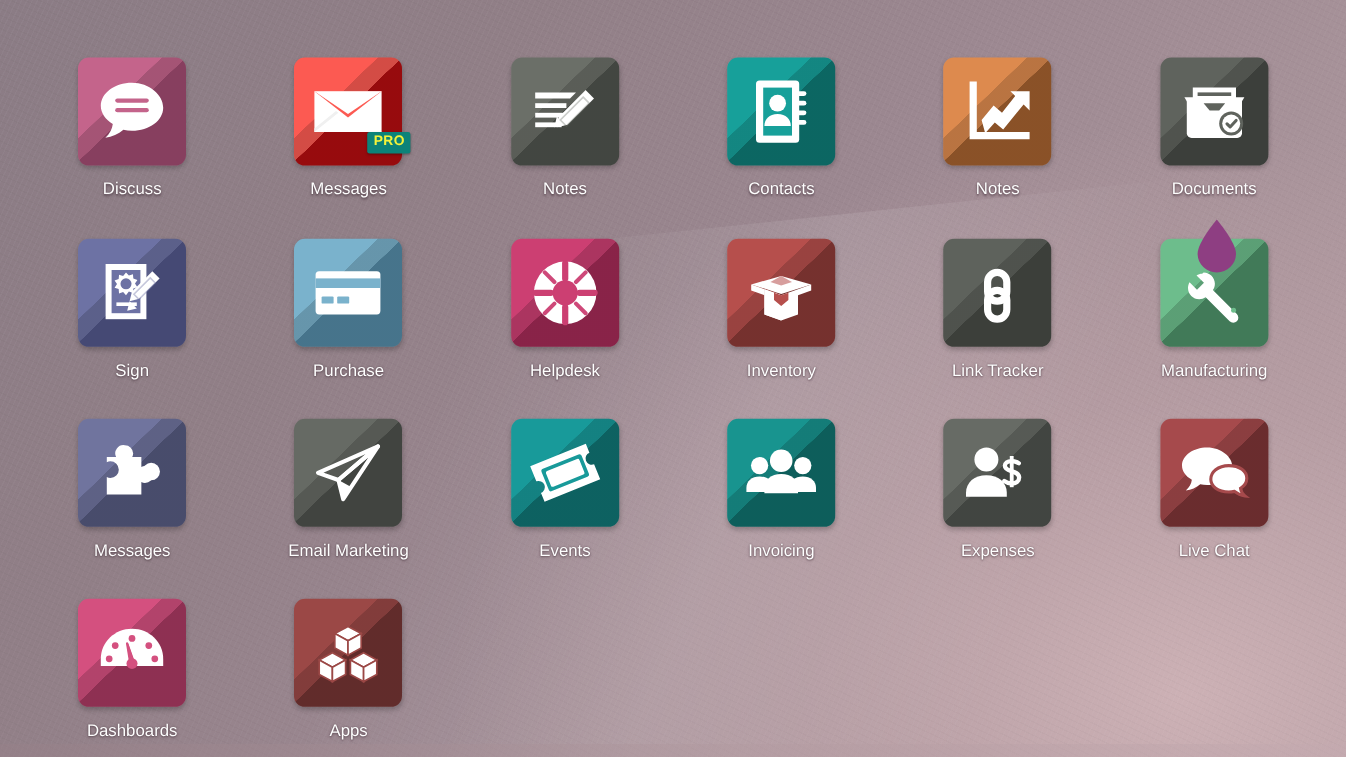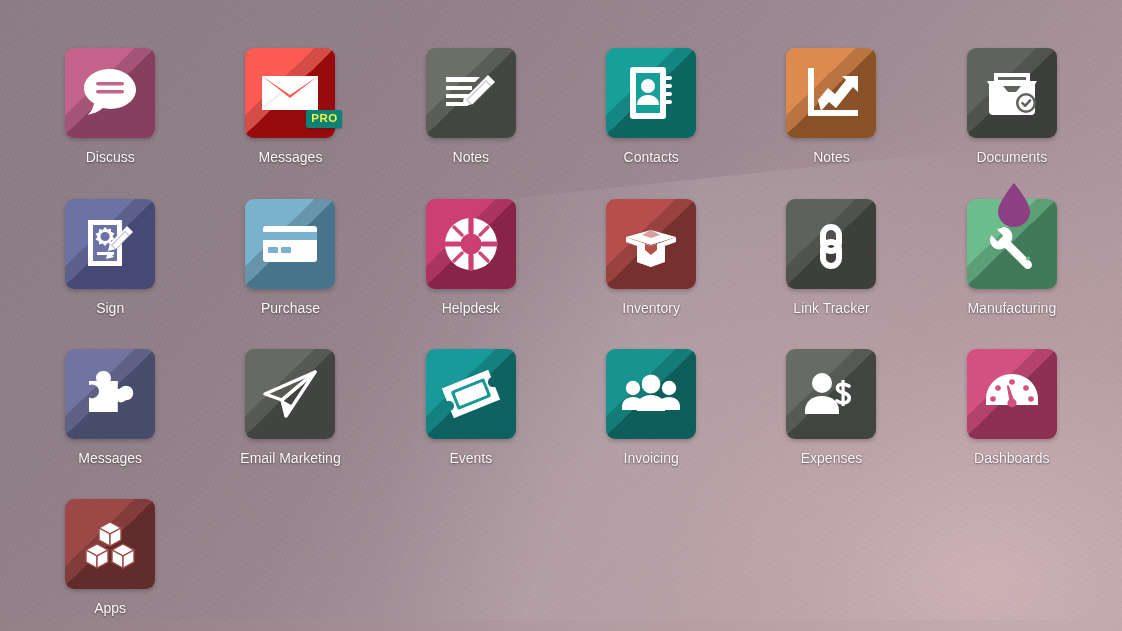--- a/index.html
+++ b/index.html
@@ -431,20 +431,33 @@
       <path d="M47 16c-2-1.3-4.3-1.8-6.2-1.8-3.3 0-5.4 1.6-5.4 4 0 2.6 2.3 3.5 5.4 4.4 3.4 1 6.5 2 6.5 5.4 0 2.9-2.4 4.9-6.2 4.9-2.3 0-4.6-.8-6.2-2" fill="none" stroke="#ffffff" stroke-width="3.6" stroke-linecap="round"></path>
       <rect x="39.5" y="10" width="3.2" height="26" fill="#ffffff"></rect>
     </svg>
           </div>
         </div>
       </div>
       <div class="app-label">Expenses</div>
     </div>
     <div class="app-cell">
       <div class="tile-wrap">
+        <div class="tile" style="background: linear-gradient(136deg, rgb(166, 74, 76) 0%, rgb(166, 74, 76) 49%, rgb(126, 53, 55) 49.1%, rgb(126, 53, 55) 100%);">
+          <div class="glyph">
+    <svg width="60" height="46" viewBox="0 0 60 46">
+      <path d="M24 2C12.4 2 3 8.7 3 17c0 4.8 3.2 9.1 8.2 11.8-.4 3.3-2.1 6.5-5 8.9 4.5-.5 8.7-2.4 12-5.2 1.8.4 3.8.6 5.8.6 11.6 0 21-6.7 21-15S35.6 2 24 2z" fill="#ffffff"></path>
+      <path d="M42 17c9.2 0 15 4.8 15 10.6 0 3.4-2 6.4-5.2 8.3.3 2.4 1.5 4.6 3.6 6.3-3.2-.4-6.2-1.7-8.6-3.7-1.5.3-3 .5-4.8.5-9.2 0-15-4.8-15-10.6S32.8 17 42 17z" fill="#ffffff" stroke="#a64a4c" stroke-width="2.6"></path>
+    </svg>
+          </div>
+        </div>
+      </div>
+      <div class="app-label">Live Chat</div>
+    </div>
+    <div class="app-cell">
+      <div class="tile-wrap">
         <div class="tile" style="background: linear-gradient(136deg, rgb(212, 80, 127) 0%, rgb(212, 80, 127) 49%, rgb(169, 57, 98) 49.1%, rgb(169, 57, 98) 100%);">
           <div class="glyph">
     <svg width="58" height="44" viewBox="0 0 58 44">
       <path d="M29 2C14.6 2 3 13.2 3 27v6h52v-6C55 13.2 43.4 2 29 2z" fill="#ffffff"></path>
       <g fill="#d4507f">
         <circle cx="29" cy="10" r="2.8"></circle>
         <circle cx="15" cy="16" r="2.8"></circle>
         <circle cx="43" cy="16" r="2.8"></circle>
         <circle cx="10" cy="27" r="2.8"></circle>
         <circle cx="48" cy="27" r="2.8"></circle>

